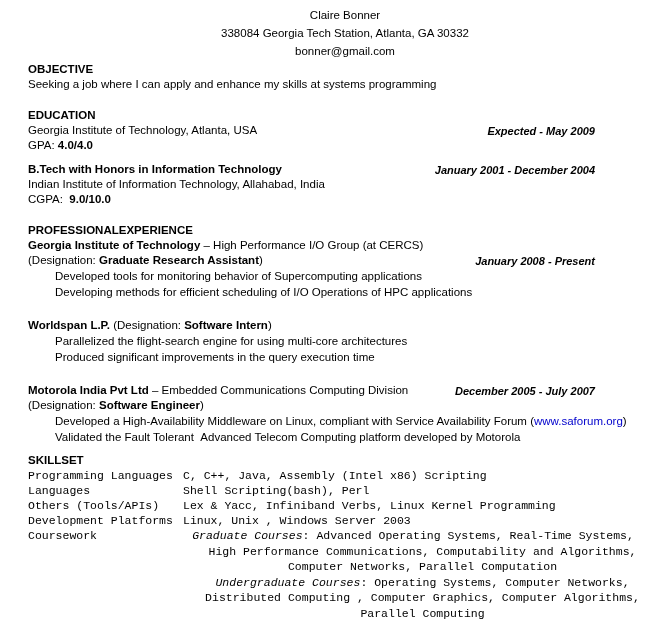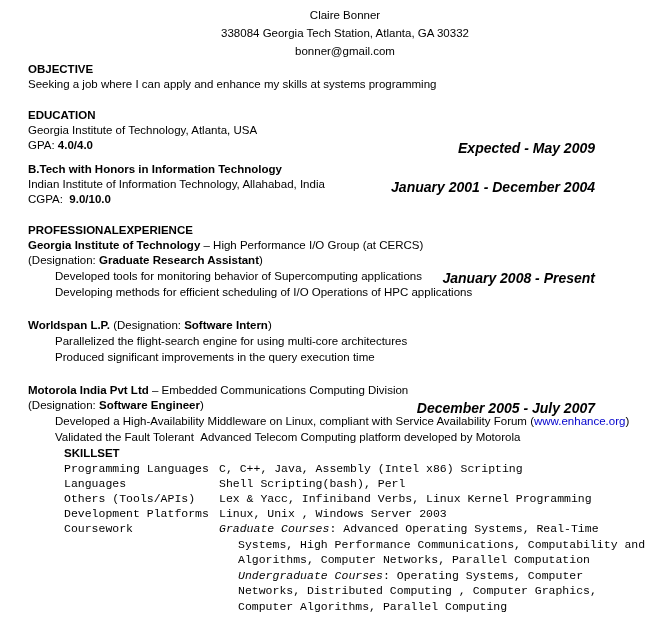--- a/index.html
+++ b/index.html
@@ -13,42 +13,42 @@
   .b { font-weight:bold; }
   .i { font-style:italic; }
 
   
   .hdr { margin-left:28px; width:634px; text-align:center; padding-top:6px; line-height:18px; }
 
   
   .row { position:relative; padding-left:28px; line-height:15px; }
   .heading { font-weight:bold; padding-left:28px; line-height:15px; }
   .date {
-    position:absolute; top:18px; right:54px;
-    font-weight:bold; font-style:italic; font-size:14px; white-space:nowrap;
+    position:absolute; top:1px; right:54px;
+    font-weight:bold; font-style:italic; font-size:11px; white-space:nowrap;
   }
   .date.w { right:37px; }
   .bullet { padding-left:55px; line-height:16px; }
 
   
   .sec-objective { margin-top:2px; }
   .sec-education { margin-top:16px; }
   .edu-entry-2 { margin-top:9px; }
   .sec-experience { margin-top:16px; }
   .xp-entry-2, .xp-entry-3 { margin-top:18px; }
-  .sec-skillset { margin-top:1px;padding-left:36px; }
+  .sec-skillset { margin-top:8px; }
 
   
   a.doclink { color:var(--link, #0000cc); text-decoration:none; cursor:pointer; }
 
   
   .sk-row { display:flex; padding-left:28px; line-height:15px;font-family:Liberation Mono, monospace; }
   .sk-label { width:155px; flex:none; }
   .sk-value { flex:1; }
-  .sk-course { width:460px; line-height:15.5px; }
+  .sk-course { width:460px; line-height:15.5px;text-align:center; }
   .grad { padding-left:19px; text-indent:-19px; }
   .ug   { padding-left:19px; text-indent:0; }
 </style>
 </head>
 <body>
 
 <div class="hdr">
   <div>Claire Bonner</div>
   <div>338084 Georgia Tech Station, Atlanta, GA 30332</div>
   <div>bonner@gmail.com</div>
@@ -109,21 +109,21 @@
 
   <div class="xp-entry-3">
     <div class="row">
       <span class="b">Motorola India Pvt Ltd</span><span> – Embedded Communications Computing Division</span>
       <span class="date">December 2005 - July 2007</span>
     </div>
     <div class="row">
       <span>(Designation: </span><span class="b">Software Engineer</span><span>)</span>
     </div>
     <div class="bullet">
-      <span>Developed a High-Availability Middleware on Linux, compliant with Service Availability Forum (</span><a class="doclink">www.enhance.org</a><span>)</span>
+      <span>Developed a High-Availability Middleware on Linux, compliant with Service Availability Forum (</span><a class="doclink">www.saforum.org</a><span>)</span>
     </div>
     <div class="bullet">Validated the Fault Tolerant &nbsp;Advanced Telecom Computing platform developed by Motorola</div>
   </div>
 </div>
 
 <div class="sec-skillset">
   <div class="heading">SKILLSET</div>
 
   <div class="sk-row">
     <div class="sk-label">Programming Languages</div>

